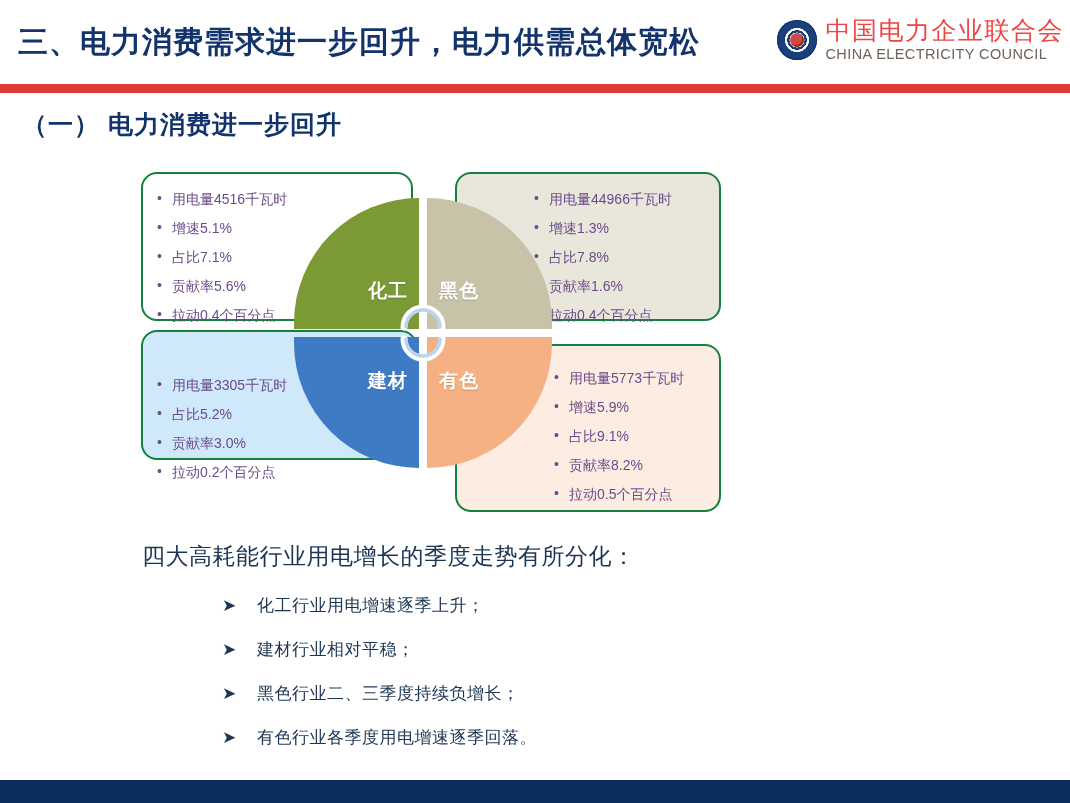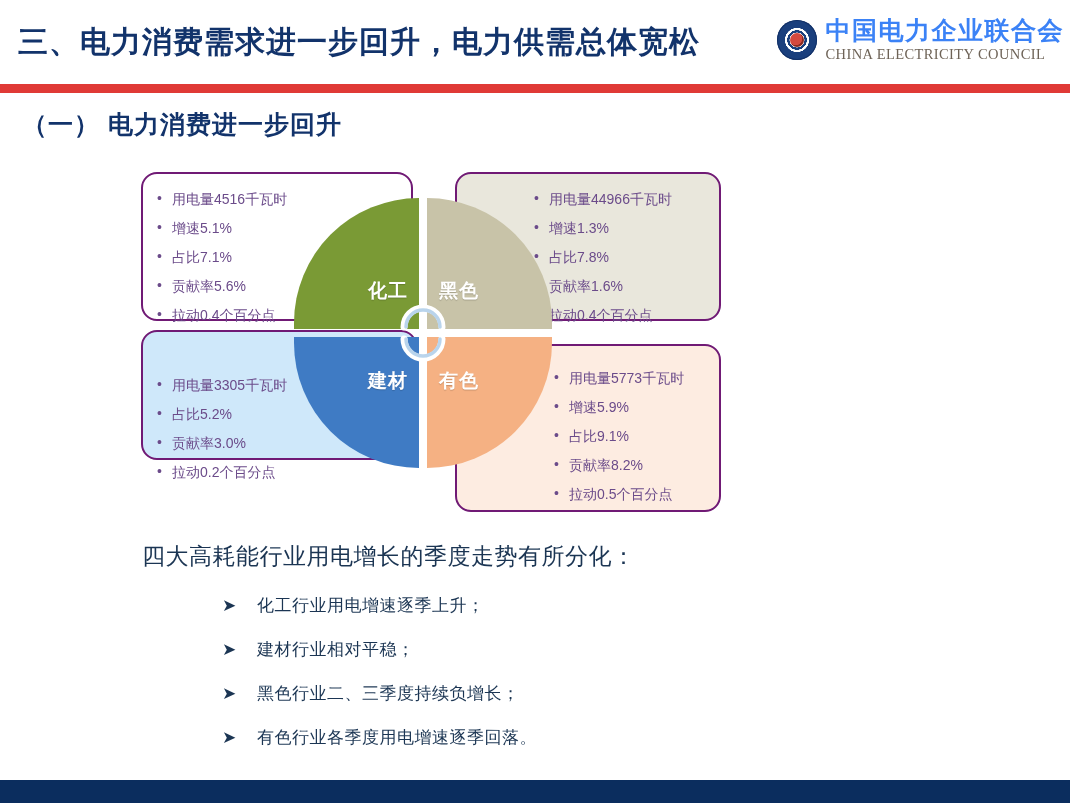--- a/index.html
+++ b/index.html
@@ -38,46 +38,46 @@
   }
   #logo-mark::after {
     content: "";
     position: absolute; left: 50%; top: 50%;
     width: 14px; height: 14px; margin: -7px 0 0 -7px;
     border-radius: 50%;
     background: radial-gradient(circle at 40% 40%, #d4493f 0 55%, #8c2b22 56% 100%);
   }
   #logo-text { display: flex; flex-direction: column; line-height: 1; }
   #logo-cn {
-    font-size: 25px; font-weight: bold; color: #3b82f6;
+    font-size: 25px; font-weight: normal; color: #ef4444;
     letter-spacing: 1.5px; white-space: nowrap;
   }
   #logo-en {
     font-size: 14.5px; color: #6e6357; letter-spacing: 0.4px;
-    font-family: Liberation Serif, serif;
+    font-family: Liberation Sans, sans-serif;
     white-space: nowrap; margin-top: 4px;
   }
   #header-rule {
     position: absolute; left: 0; top: 84px; width: 1070px; height: 9px;
     background: #e03a36;
   }
 
   
   #subtitle {
     position: absolute; left: 22px; top: 108px;
     font-size: 25px; font-weight: bold; color: #12336b;
     letter-spacing: 1px; white-space: nowrap;
   }
 
   
   #diagram { position: absolute; left: 0; top: 160px; width: 1070px; height: 365px; }
 
   .info-box {
     position: absolute;
-    border: 2px solid #701a75;
+    border: 2px solid #15803d;
     border-radius: 16px;
     box-sizing: border-box;
   }
   .info-box ul {
     list-style: none; margin: 0; padding: 0;
     position: absolute; left: 0; right: 0;
   }
   .info-box li {
     font-size: 14px;
     color: #6b4b8a;

